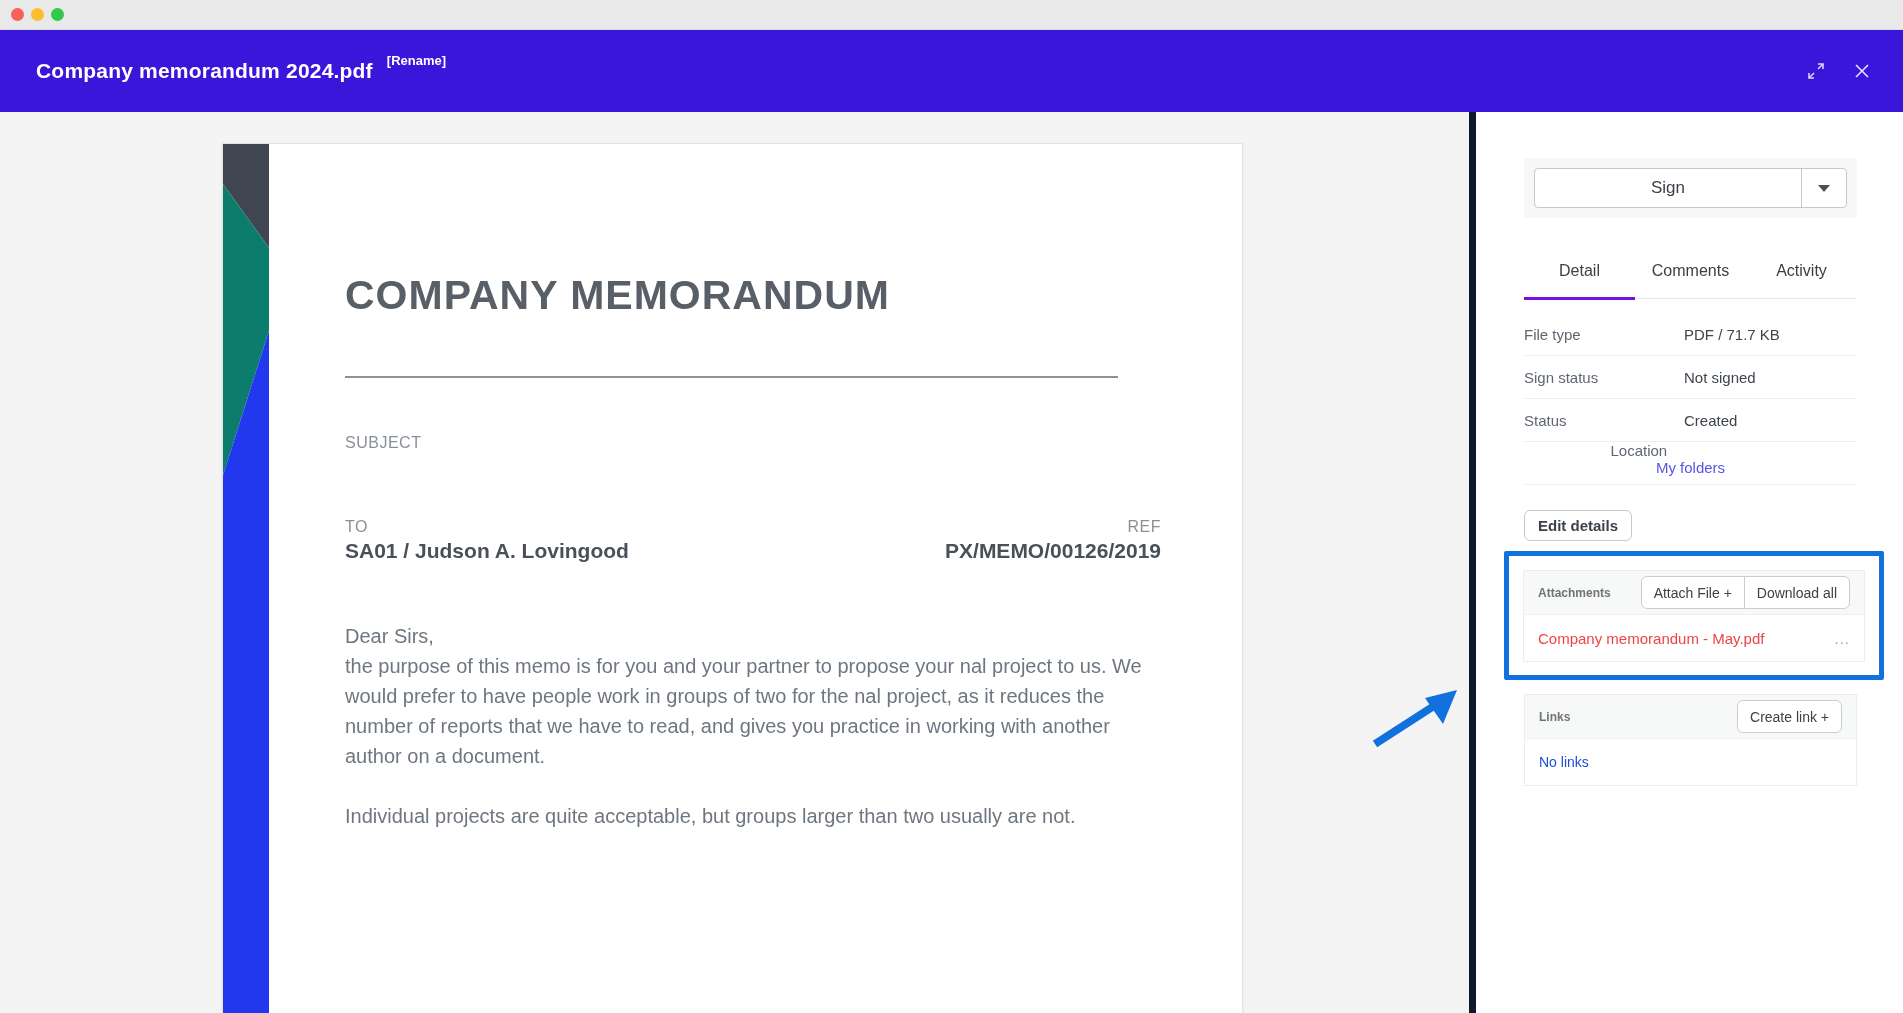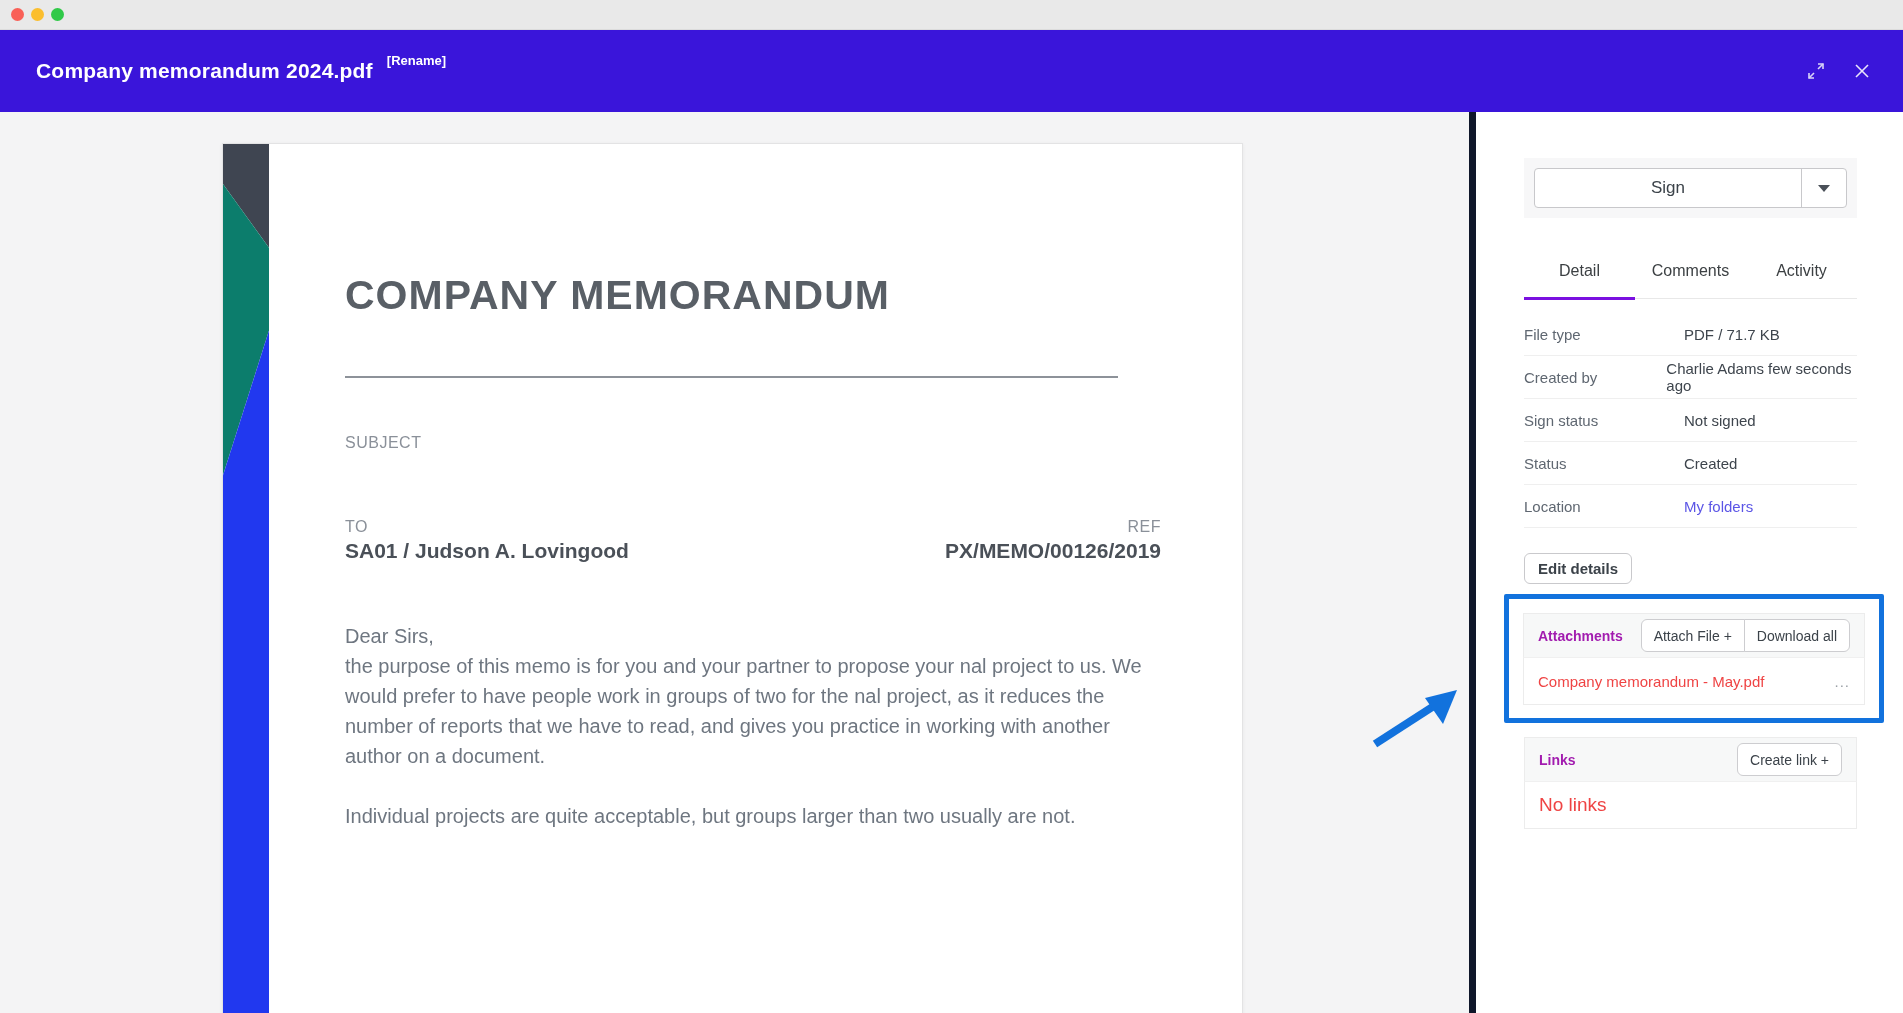--- a/index.html
+++ b/index.html
@@ -47,43 +47,43 @@
   .sign-main { flex:1; display:flex; align-items:center; justify-content:center; font-size:17px; color:#3b4249; }
   .sign-caret { width:45px; border-left:1px solid #c8c8cb; display:flex; align-items:center; justify-content:center; }
   .caret-down { width:0; height:0; border-left:6px solid transparent; border-right:6px solid transparent; border-top:7px solid #4a5058; }
 
   .tabs { display:flex; margin-top:44px; border-bottom:1px solid #e8e8e8; }
   .tab { flex:1; text-align:center; font-size:16px; color:#3c4043; padding-bottom:18px; cursor:pointer; position:relative; }
   .tab.active::after { content:""; position:absolute; left:0; right:0; bottom:-2px; height:3px; background:#7a10e0; }
 
   .details { margin-top:14px; }
   .d-row { display:flex; align-items:center; height:43px; border-bottom:1px solid #efefef; font-size:15px; }
-  .d-row:last-child { border-bottom:1px solid #efefef; }
+  .d-row:last-child { border-bottom:1px solid #efefef;flex-direction:column; }
   .d-label { width:160px; color:#5f6771; }
   .d-value { color:#3e454d; }
   .d-link { color:#5b55e6; cursor:pointer; }
 
   .edit-btn { margin-top:25px; display:inline-block; border:1px solid #c9c9cc; border-radius:6px; background:#fff;
               font-size:15px; font-weight:bold; color:#3b4249; padding:6px 13px; cursor:pointer; font-family:inherit; }
 
   .hl-box { margin:10px 0 0 -20px; width:380px; border:5px solid #1272dd; border-radius:2px; padding:14px 14px 13px; background:#fff; }
 
   .card-head { background:#f7f8f8; border:1px solid #ececec; border-bottom:none; display:flex; align-items:center; justify-content:space-between; padding:0 14px; height:44px; }
-  .card-title { font-size:14px; font-weight:bold; color:#a21caf; }
+  .card-title { font-size:12px; font-weight:bold; color:#737373; }
   .card-body { border:1px solid #ececec; border-top:1px solid #f0f0f0; background:#fff; display:flex; align-items:center; justify-content:space-between; padding:0 14px; height:48px; }
   .btn-group { display:flex;border-radius:15px; }
   .sm-btn { background:#fff; border:1px solid #cdcdd0; font-size:14px; color:#3b4249; height:33px; padding:0 12px; cursor:pointer; font-family:inherit; white-space:nowrap; }
   .btn-group .sm-btn:first-child { border-radius:6px 0 0 6px; }
   .btn-group .sm-btn:last-child { border-radius:0 6px 6px 0; margin-left:-1px; }
   .sm-btn.single { border-radius:6px; }
   .attach-link { font-size:15px; color:#ef4444; cursor:pointer; }
   .more-dots { color:#9aa0a6; font-size:15px; letter-spacing:1px; cursor:pointer; }
 
   .links-card { margin-top:14px; }
-  .empty-text { font-size:19px; color:#ef4444; }
+  .empty-text { font-size:14px; color:#1d4ed8; }
 </style>
 </head>
 <body>
 
 <div class="chrome">
   <span class="dot red"></span>
   <span class="dot yellow"></span>
   <span class="dot green"></span>
 </div>
 
@@ -167,24 +167,20 @@
       <div class="tab">Comments</div>
       <div class="tab">Activity</div>
     </div>
 
     <div class="details">
       <div class="d-row">
         <span class="d-label">File type</span>
         <span class="d-value">PDF / 71.7 KB</span>
       </div>
       <div class="d-row">
-        <span class="d-label">Created by</span>
-        <span class="d-value">Charlie Adams few seconds ago</span>
-      </div>
-      <div class="d-row">
         <span class="d-label">Sign status</span>
         <span class="d-value">Not signed</span>
       </div>
       <div class="d-row">
         <span class="d-label">Status</span>
         <span class="d-value">Created</span>
       </div>
       <div class="d-row">
         <span class="d-label">Location</span>
         <span class="d-value d-link">My folders</span>

